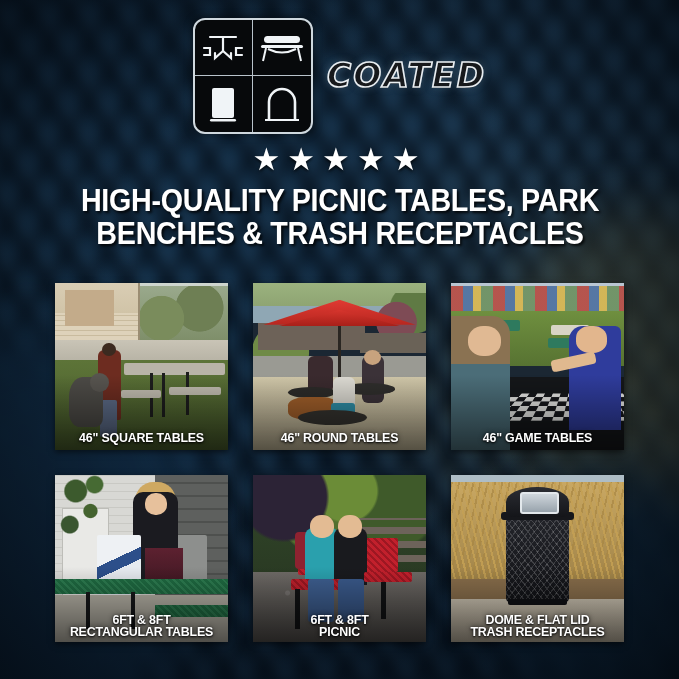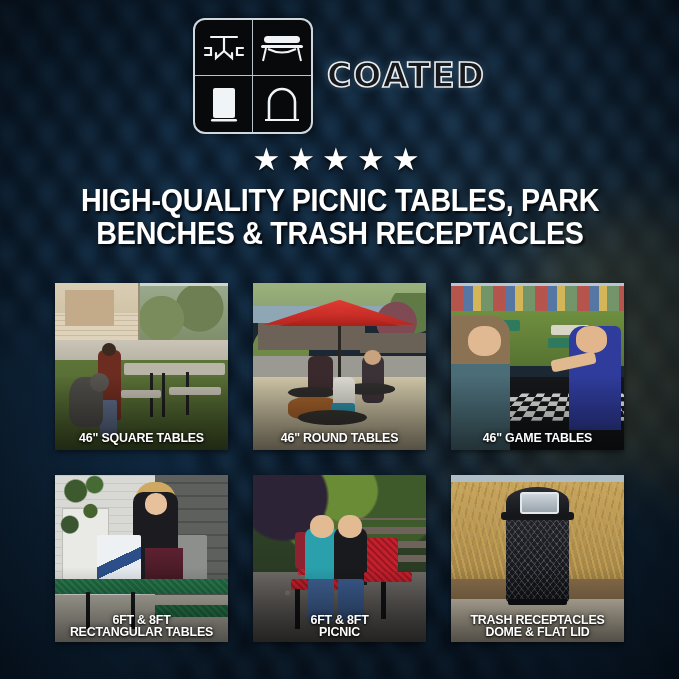--- a/index.html
+++ b/index.html
@@ -53,20 +53,21 @@
     overflow:hidden;box-shadow:0 0 8px rgba(0,0,0,.6);
   }
   .logo-cell{position:relative;display:flex;align-items:center;justify-content:center;}
   .logo-cell.tl{border-right:1.5px solid #b9c3cb;border-bottom:1.5px solid #b9c3cb;}
   .logo-cell.tr{border-bottom:1.5px solid #b9c3cb;}
   .logo-cell.bl{border-right:1.5px solid #b9c3cb;}
 
   .logo-word{
     display:flex;flex-direction:column;align-items:flex-start;justify-content:center;
     line-height:.93;
+    font-style:italic;
   }
   .logo-word span{
     font-family:"DejaVu Sans", sans-serif;
     font-weight:700;font-size:33px;letter-spacing:2px;
     color:#17191c;
     -webkit-text-stroke:1.6px #e9eef2;
     text-shadow:0 1px 0 rgba(0,0,0,.9), 0 0 9px rgba(140,180,210,.35);
   }
 
   .stars{margin-top:10px;color:#ffffff;font-size:31px;letter-spacing:7px;
@@ -474,19 +475,19 @@
         <div class="lay t6-dirt"></div>
           <div class="lay t6-walk"></div>
         <div class="lay t6-body"></div>
           <div class="lay t6-rim"></div>
         <div class="lay t6-dome"></div>
           <div class="lay t6-door"></div>
         <div class="lay t6-base"></div>
       </div>
       <div class="tile-shade"></div>
       <div class="cap two">
+        <div>DOME &amp; FLAT LID</div>
         <div>TRASH RECEPTACLES</div>
-        <div>DOME &amp; FLAT LID</div>
       </div>
     </div>
 
   </div>
 </div>
 
 </body></html>

